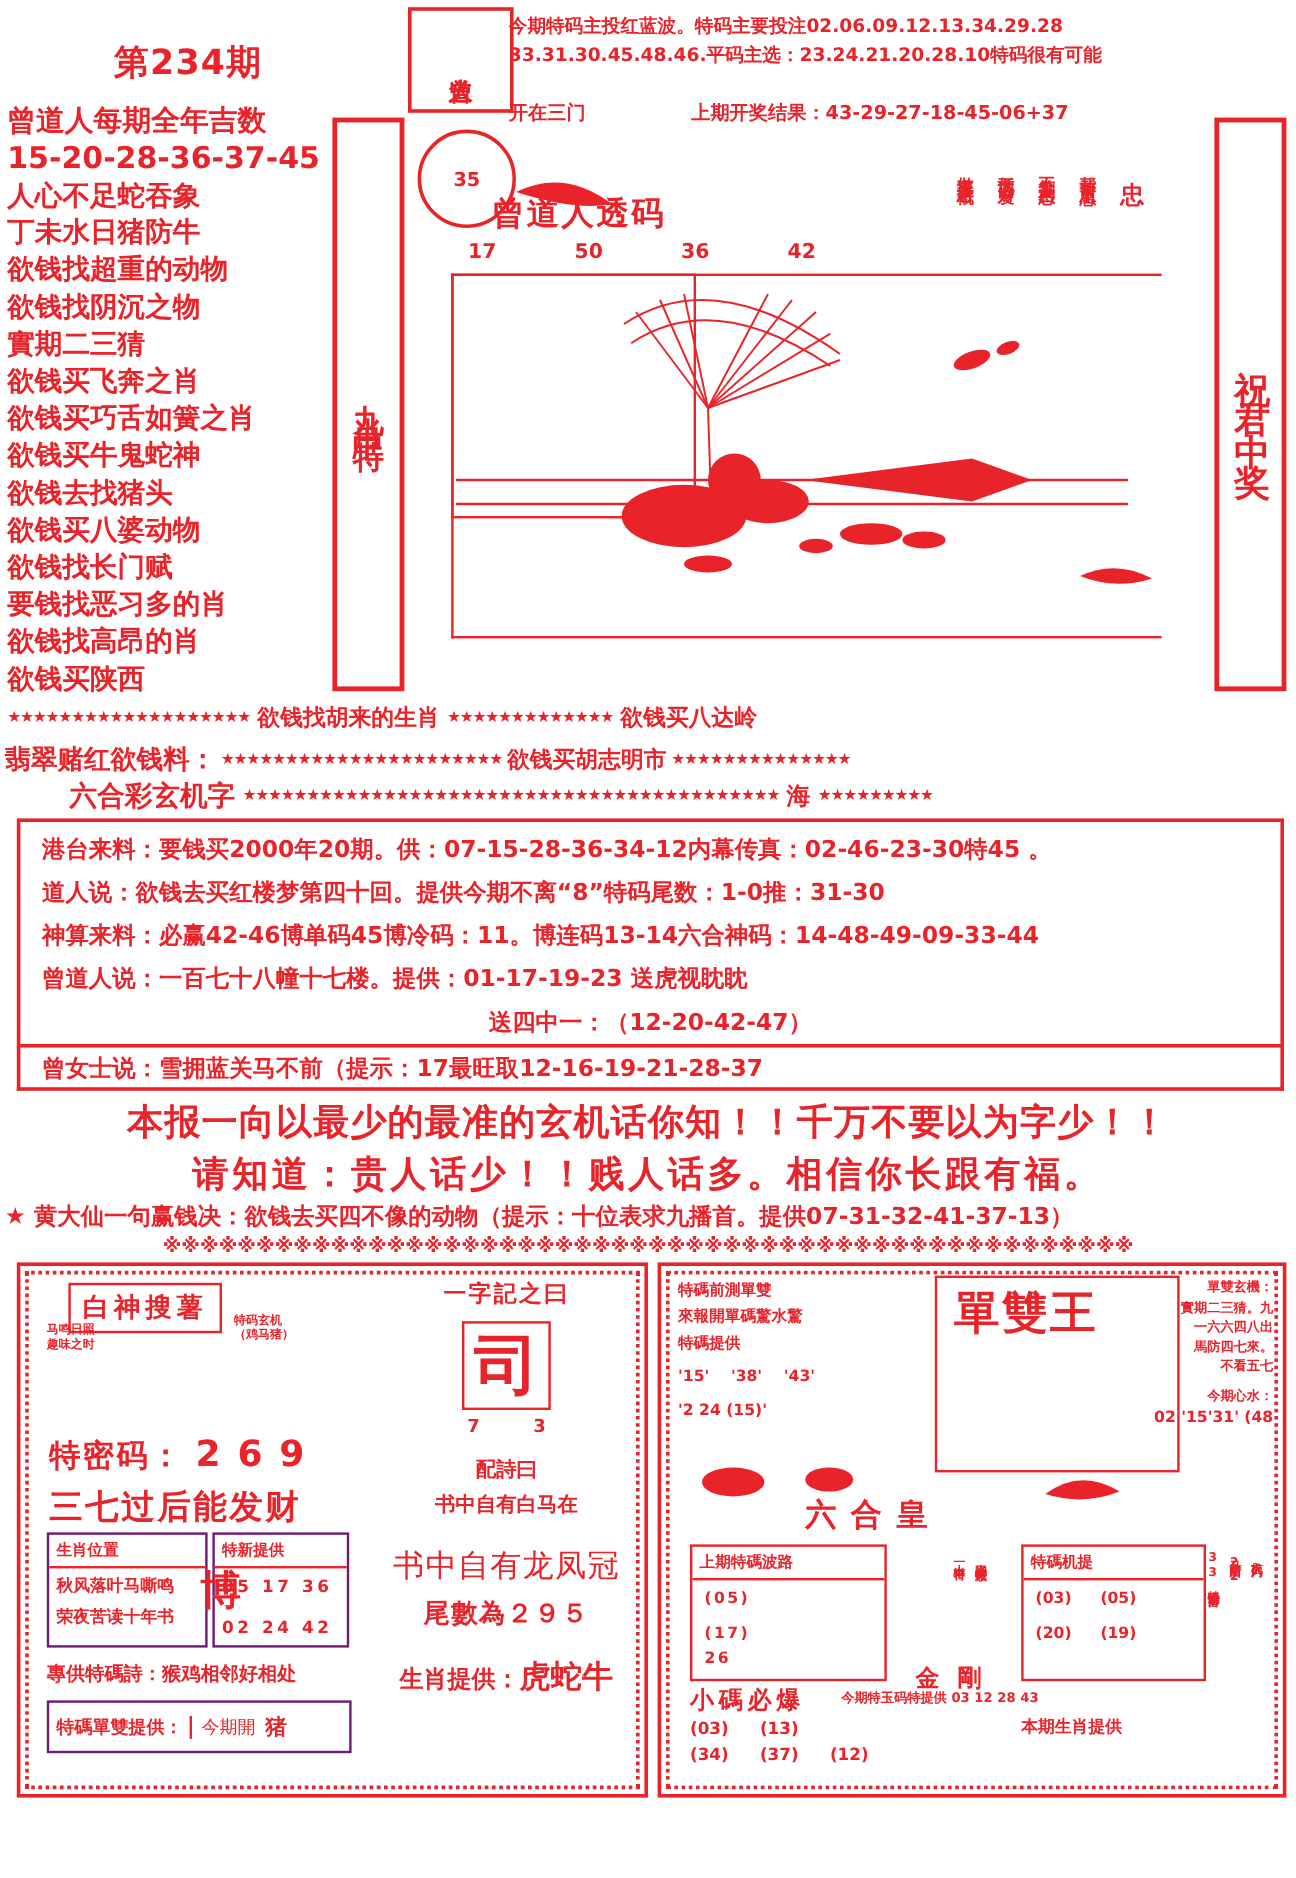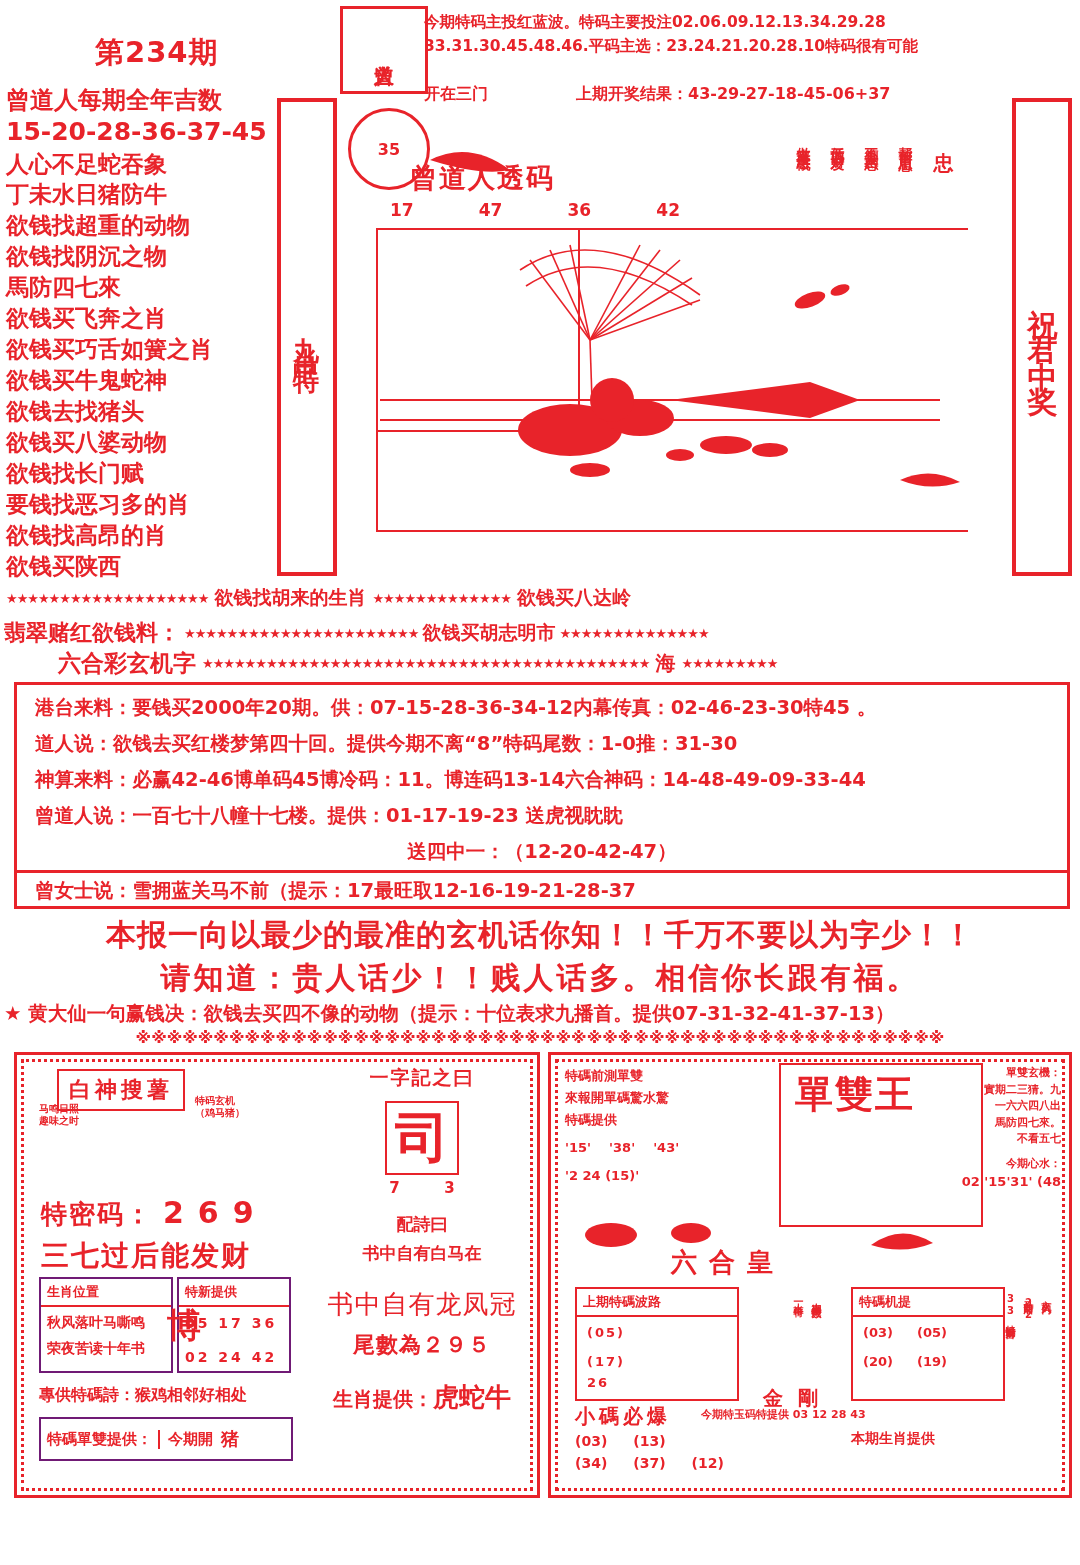--- a/index.html
+++ b/index.html
@@ -152,21 +152,21 @@
     </div>
   </div>
 
   <div class="leftcol">
     <div class="l0">曾道人每期全年吉数</div>
     <div class="l1">15-20-28-36-37-45</div>
     <div class="li">人心不足蛇吞象</div>
     <div class="li">丁未水日猪防牛</div>
     <div class="li">欲钱找超重的动物</div>
     <div class="li">欲钱找阴沉之物</div>
-    <div class="li">馬防四七來</div>
+    <div class="li">實期二三猜</div>
     <div class="li">欲钱买飞奔之肖</div>
     <div class="li">欲钱买巧舌如簧之肖</div>
     <div class="li">欲钱买牛鬼蛇神</div>
     <div class="li">欲钱去找猪头</div>
     <div class="li">欲钱买八婆动物</div>
     <div class="li">欲钱找长门赋</div>
     <div class="li">要钱找恶习多的肖</div>
     <div class="li">欲钱找高昂的肖</div>
     <div class="li">欲钱买陕西</div>
   </div>
@@ -176,21 +176,21 @@
   </div>
   <div class="vbanner vb-right">
     <span class="vtext">祝君中奖</span>
   </div>
 
   <div class="picpanel">
     <div class="circle-stamp">35</div>
     <div class="pic-title">曾道人透码</div>
     <div class="pic-nums">
       <span>17</span>
-      <span>47</span>
+      <span>50</span>
       <span>36</span>
       <span>42</span>
     </div>
     <div class="pic-frame"></div>
     <div class="pic-frame2"></div>
 
     <div class="pic-vert">
       <span>做来生意一概</span>
       <span>低三下四财发</span>
       <span>不算别人吉恶</span>
@@ -296,21 +296,21 @@
     </div>
 
     <div class="bo" style="position:absolute;left:150px;top:248px;">博</div>
 
     <div style="position:absolute;left:22px;top:330px;font-size:16px;font-weight:bold;">
       <span>專供特碼詩：</span><span>猴鸡相邻好相处</span>
     </div>
 
     <div class="gridbox" style="left:22px;top:362px;width:250px;height:40px;display:flex;align-items:center;">
       <span style="font-size:15px;font-weight:bold;padding-left:6px;">特碼單雙提供：</span>
-      <span style="font-size:15px;font-weight:bold;border-left:2px solid #e8232a;padding:0 8px;margin-left:6px;">今期開</span>
+      <span style="font-size:15px;font-weight:normal;border-left:2px solid #e8232a;padding:0 8px;margin-left:6px;">今期開</span>
       <span style="font-size:18px;font-weight:bold;">猪</span>
     </div>
 
     <div class="mid-col">
       <div class="t1">一字記之曰</div>
       <div class="si">司</div>
       <div class="n73">
         <span>7</span>
         <span>3</span>
       </div>

